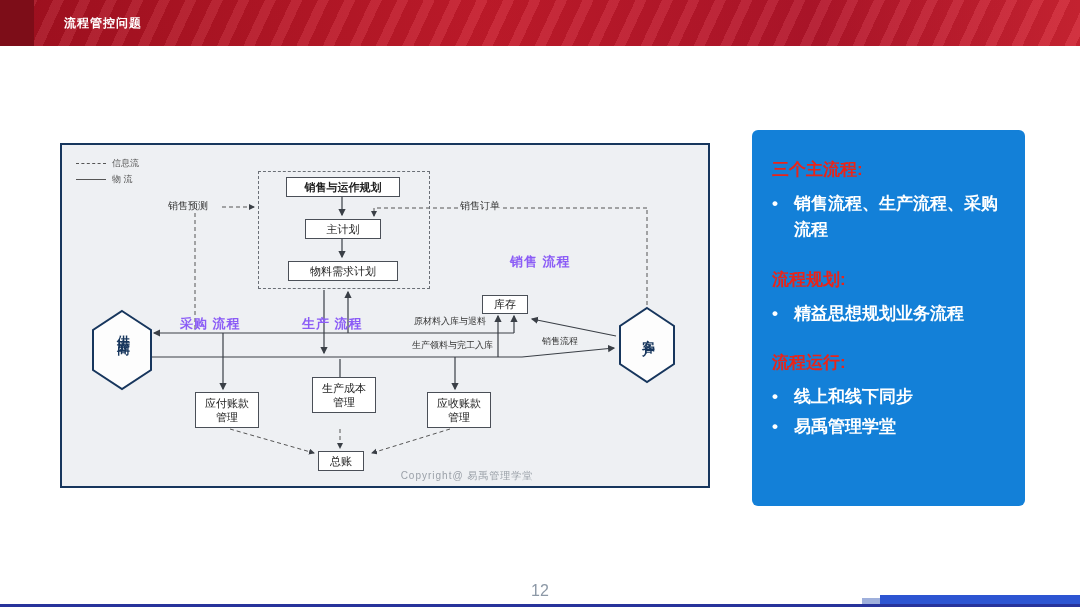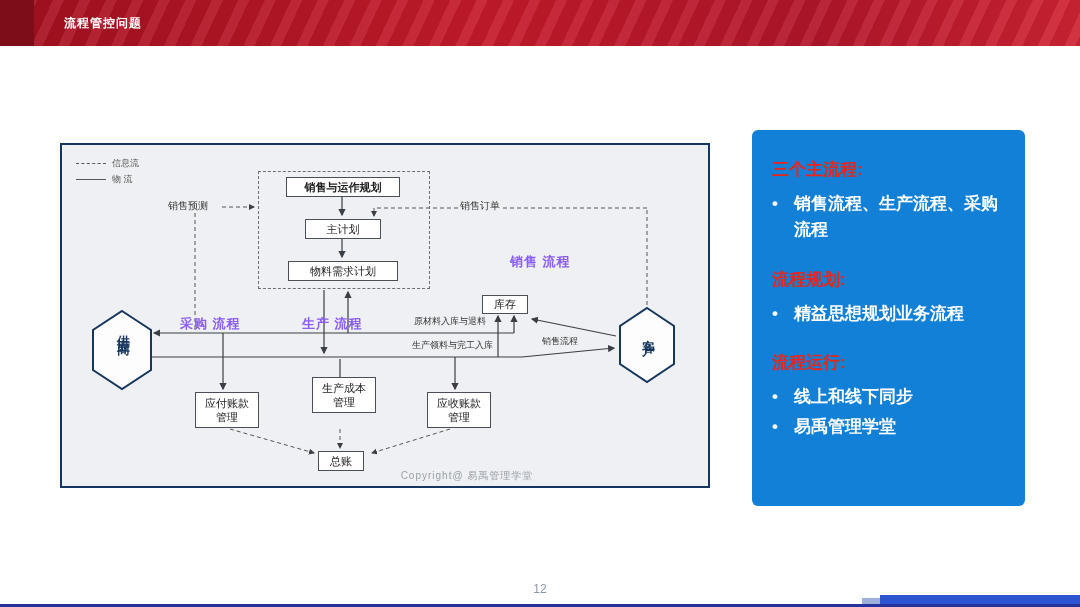--- a/index.html
+++ b/index.html
@@ -49,21 +49,21 @@
     position:absolute; left:752px; top:130px; width:273px; height:376px;
     background:#1380d8; border-radius:6px; padding:28px 20px 20px 20px;
   }
   .panel-heading { color:#ea2418; font-size:17px; font-weight:bold; margin-bottom:10px; }
   .panel-section + .panel-section { margin-top:24px; }
   .panel-bullet { display:flex; color:#fff; font-size:17px; font-weight:bold; line-height:1.55; margin:4px 0; }
   .panel-bullet .dot { width:22px; flex:none; }
 
   
   .page-num { position:absolute; left:0; top:582px; width:100%; text-align:center;
-    font-size:12px; color:#8c98a6; }
+    font-size:16px; color:#8c98a6; }
   .bar-line { position:absolute; left:0; right:0; bottom:0; height:3px; background:#27339b; }
   .bar-block { position:absolute; right:0; bottom:3px; width:200px; height:9px; background:#2d55d2; }
   .bar-block-light { position:absolute; right:200px; bottom:3px; width:18px; height:6px; background:#9fb0dc; }
 </style>
 </head>
 <body>
 
 <div class="slide">
 
   <div class="hdr">

